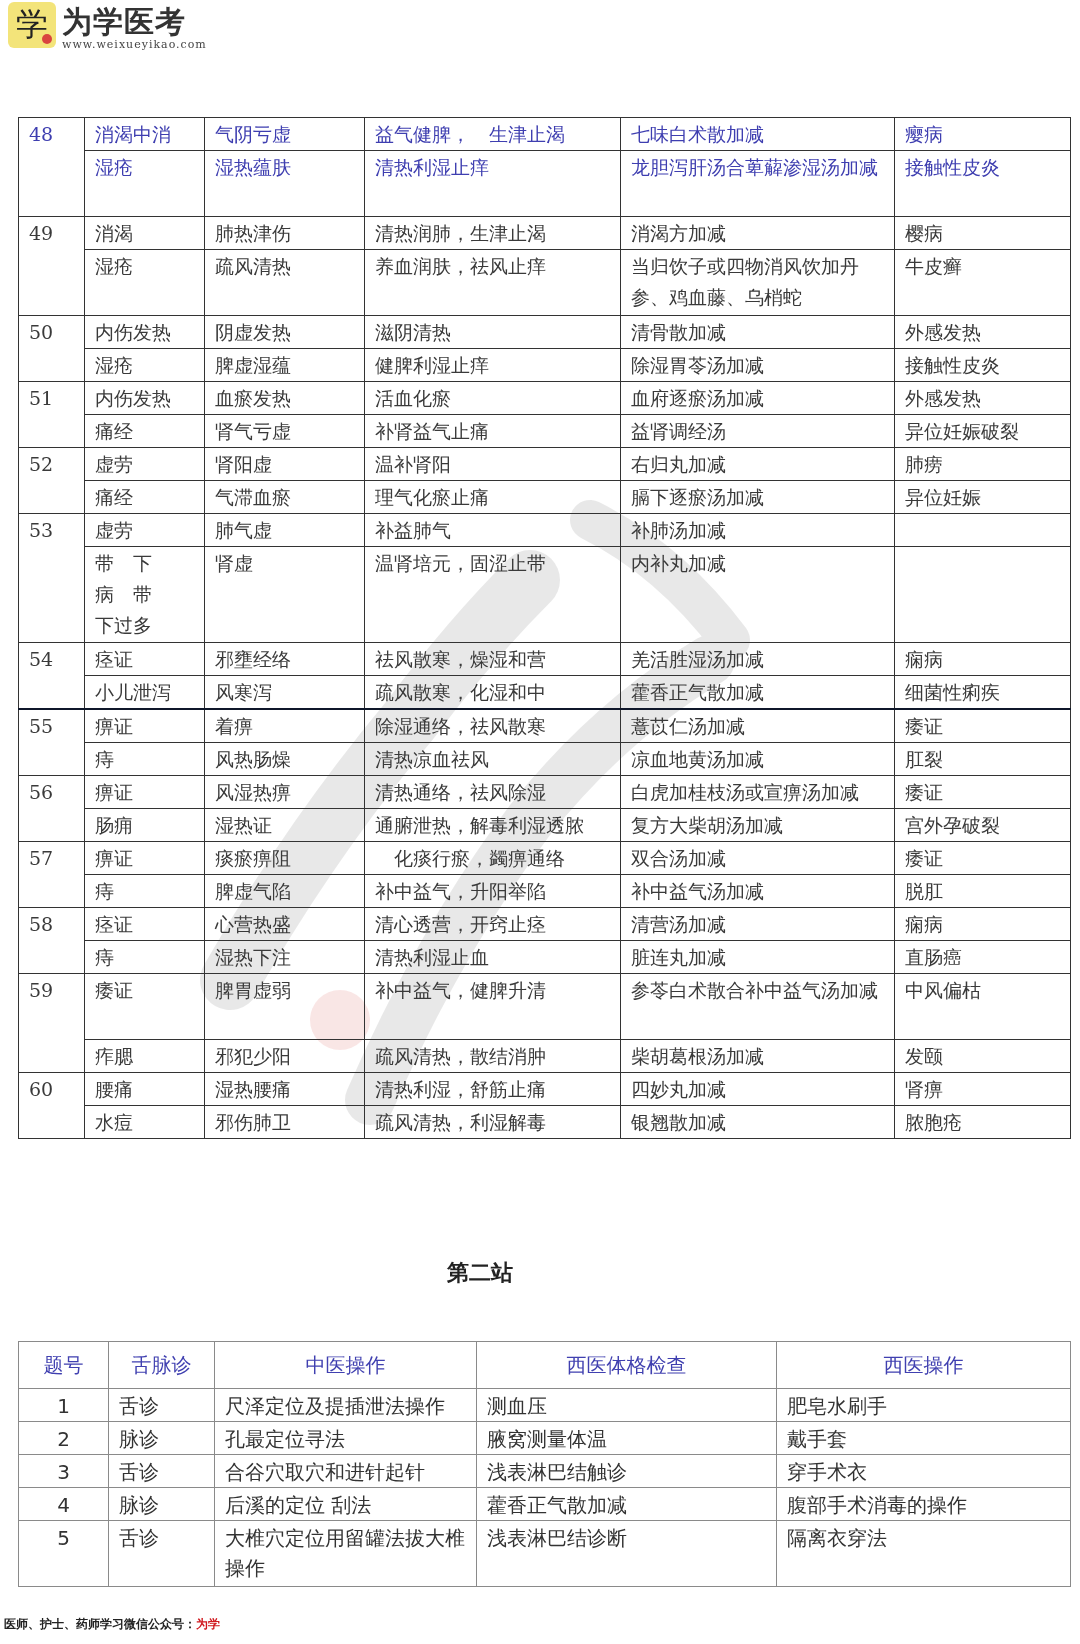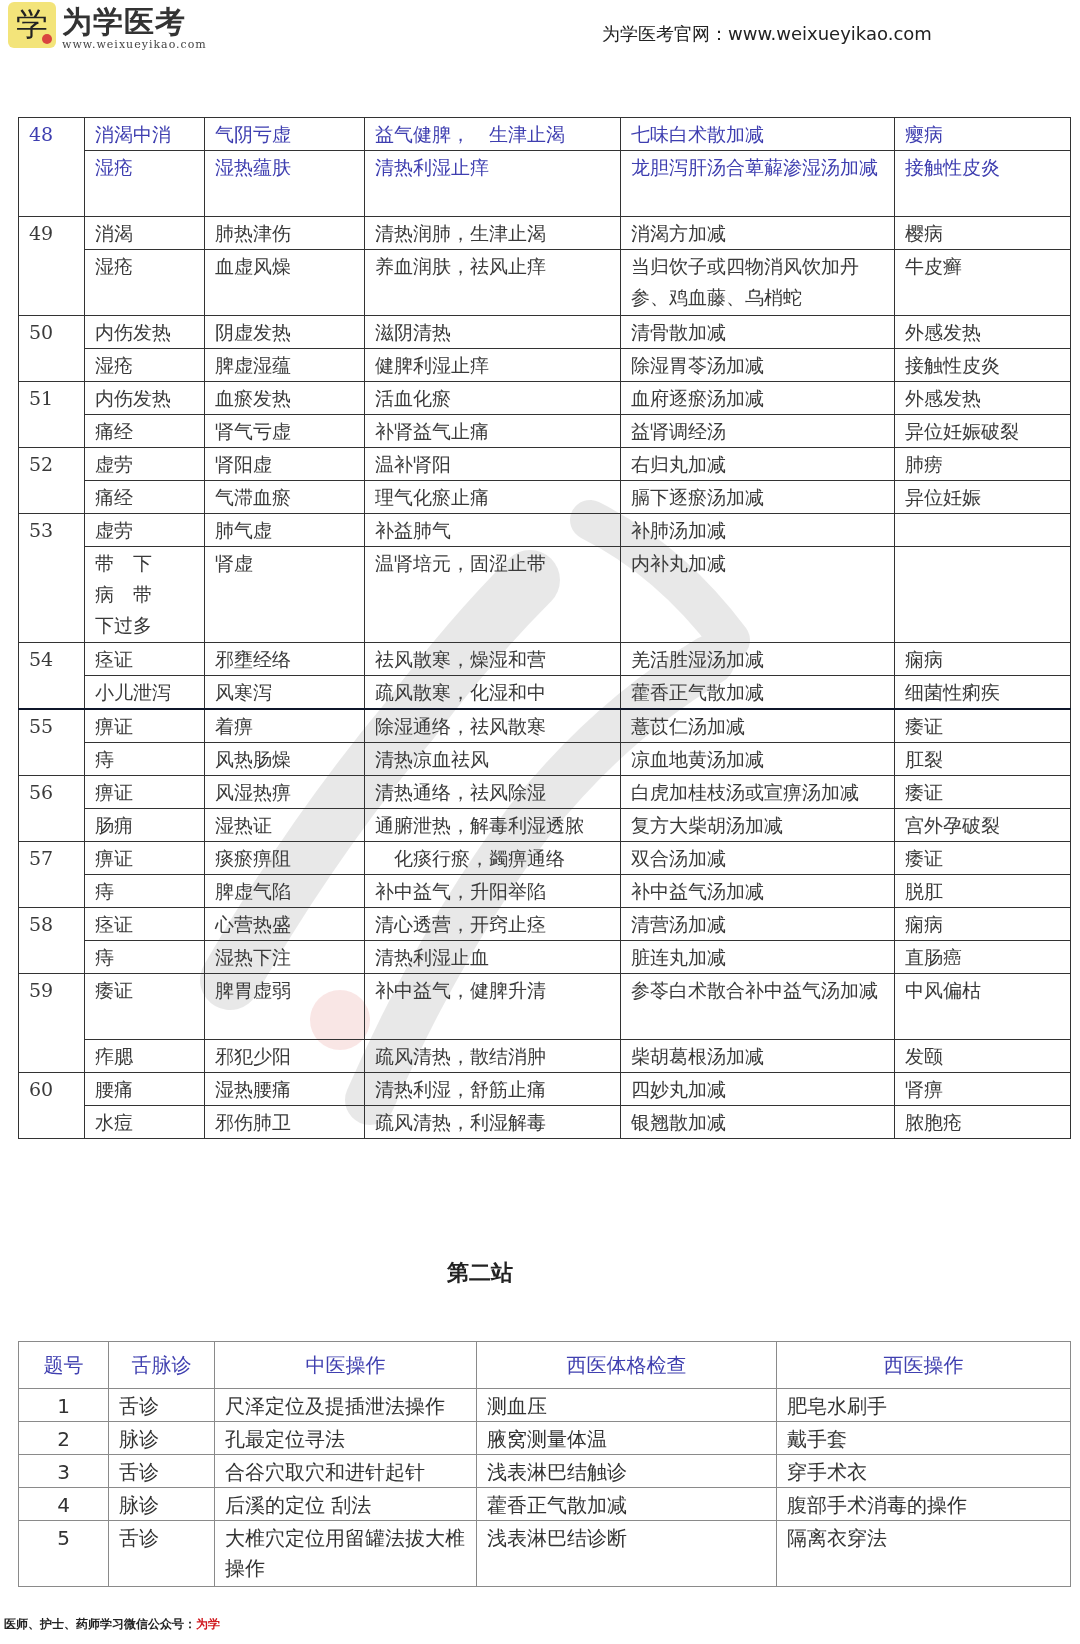--- a/index.html
+++ b/index.html
@@ -75,23 +75,20 @@
 </head>
 <body>
 
 <div class="header">
   <div class="logo-box">
     <span>学</span>
   </div>
   <div class="logo-seal"></div>
   <div class="logo-title">为学医考</div>
   <div class="logo-url">www.weixueyikao.com</div>
-  <div class="site-line">
-    <span>为学医考官网：</span><span>www.weixueyikao.com</span>
-  </div>
 </div>
 
 <svg class="watermark" viewBox="0 0 800 700">
   <path d="M120 520 Q200 380 300 260 Q360 180 420 120" stroke="#555" stroke-width="60" fill="none" stroke-linecap="round"></path>
   <path d="M260 640 Q330 480 420 360 Q500 260 600 200" stroke="#555" stroke-width="50" fill="none" stroke-linecap="round"></path>
   <path d="M480 60 Q560 100 620 180" stroke="#555" stroke-width="40" fill="none" stroke-linecap="round"></path>
   <circle cx="230" cy="560" r="30" fill="#d9443f"></circle>
 </svg>
 
 <table class="t1">
@@ -124,21 +121,21 @@
     <tr>
       <td class="num" rowspan="2">49</td>
       <td>消渴</td>
       <td>肺热津伤</td>
       <td>清热润肺，生津止渴</td>
       <td>消渴方加减</td>
       <td>樱病</td>
     </tr>
     <tr style="height:66px">
       <td>湿疮</td>
-      <td>血虚风燥</td>
+      <td>疏风清热</td>
       <td>养血润肤，祛风止痒</td>
       <td>当归饮子或四物消风饮加丹参、鸡血藤、乌梢蛇</td>
       <td>牛皮癣</td>
     </tr>
 
     <tr>
       <td class="num" rowspan="2">50</td>
       <td>内伤发热</td>
       <td>阴虚发热</td>
       <td>滋阴清热</td>

